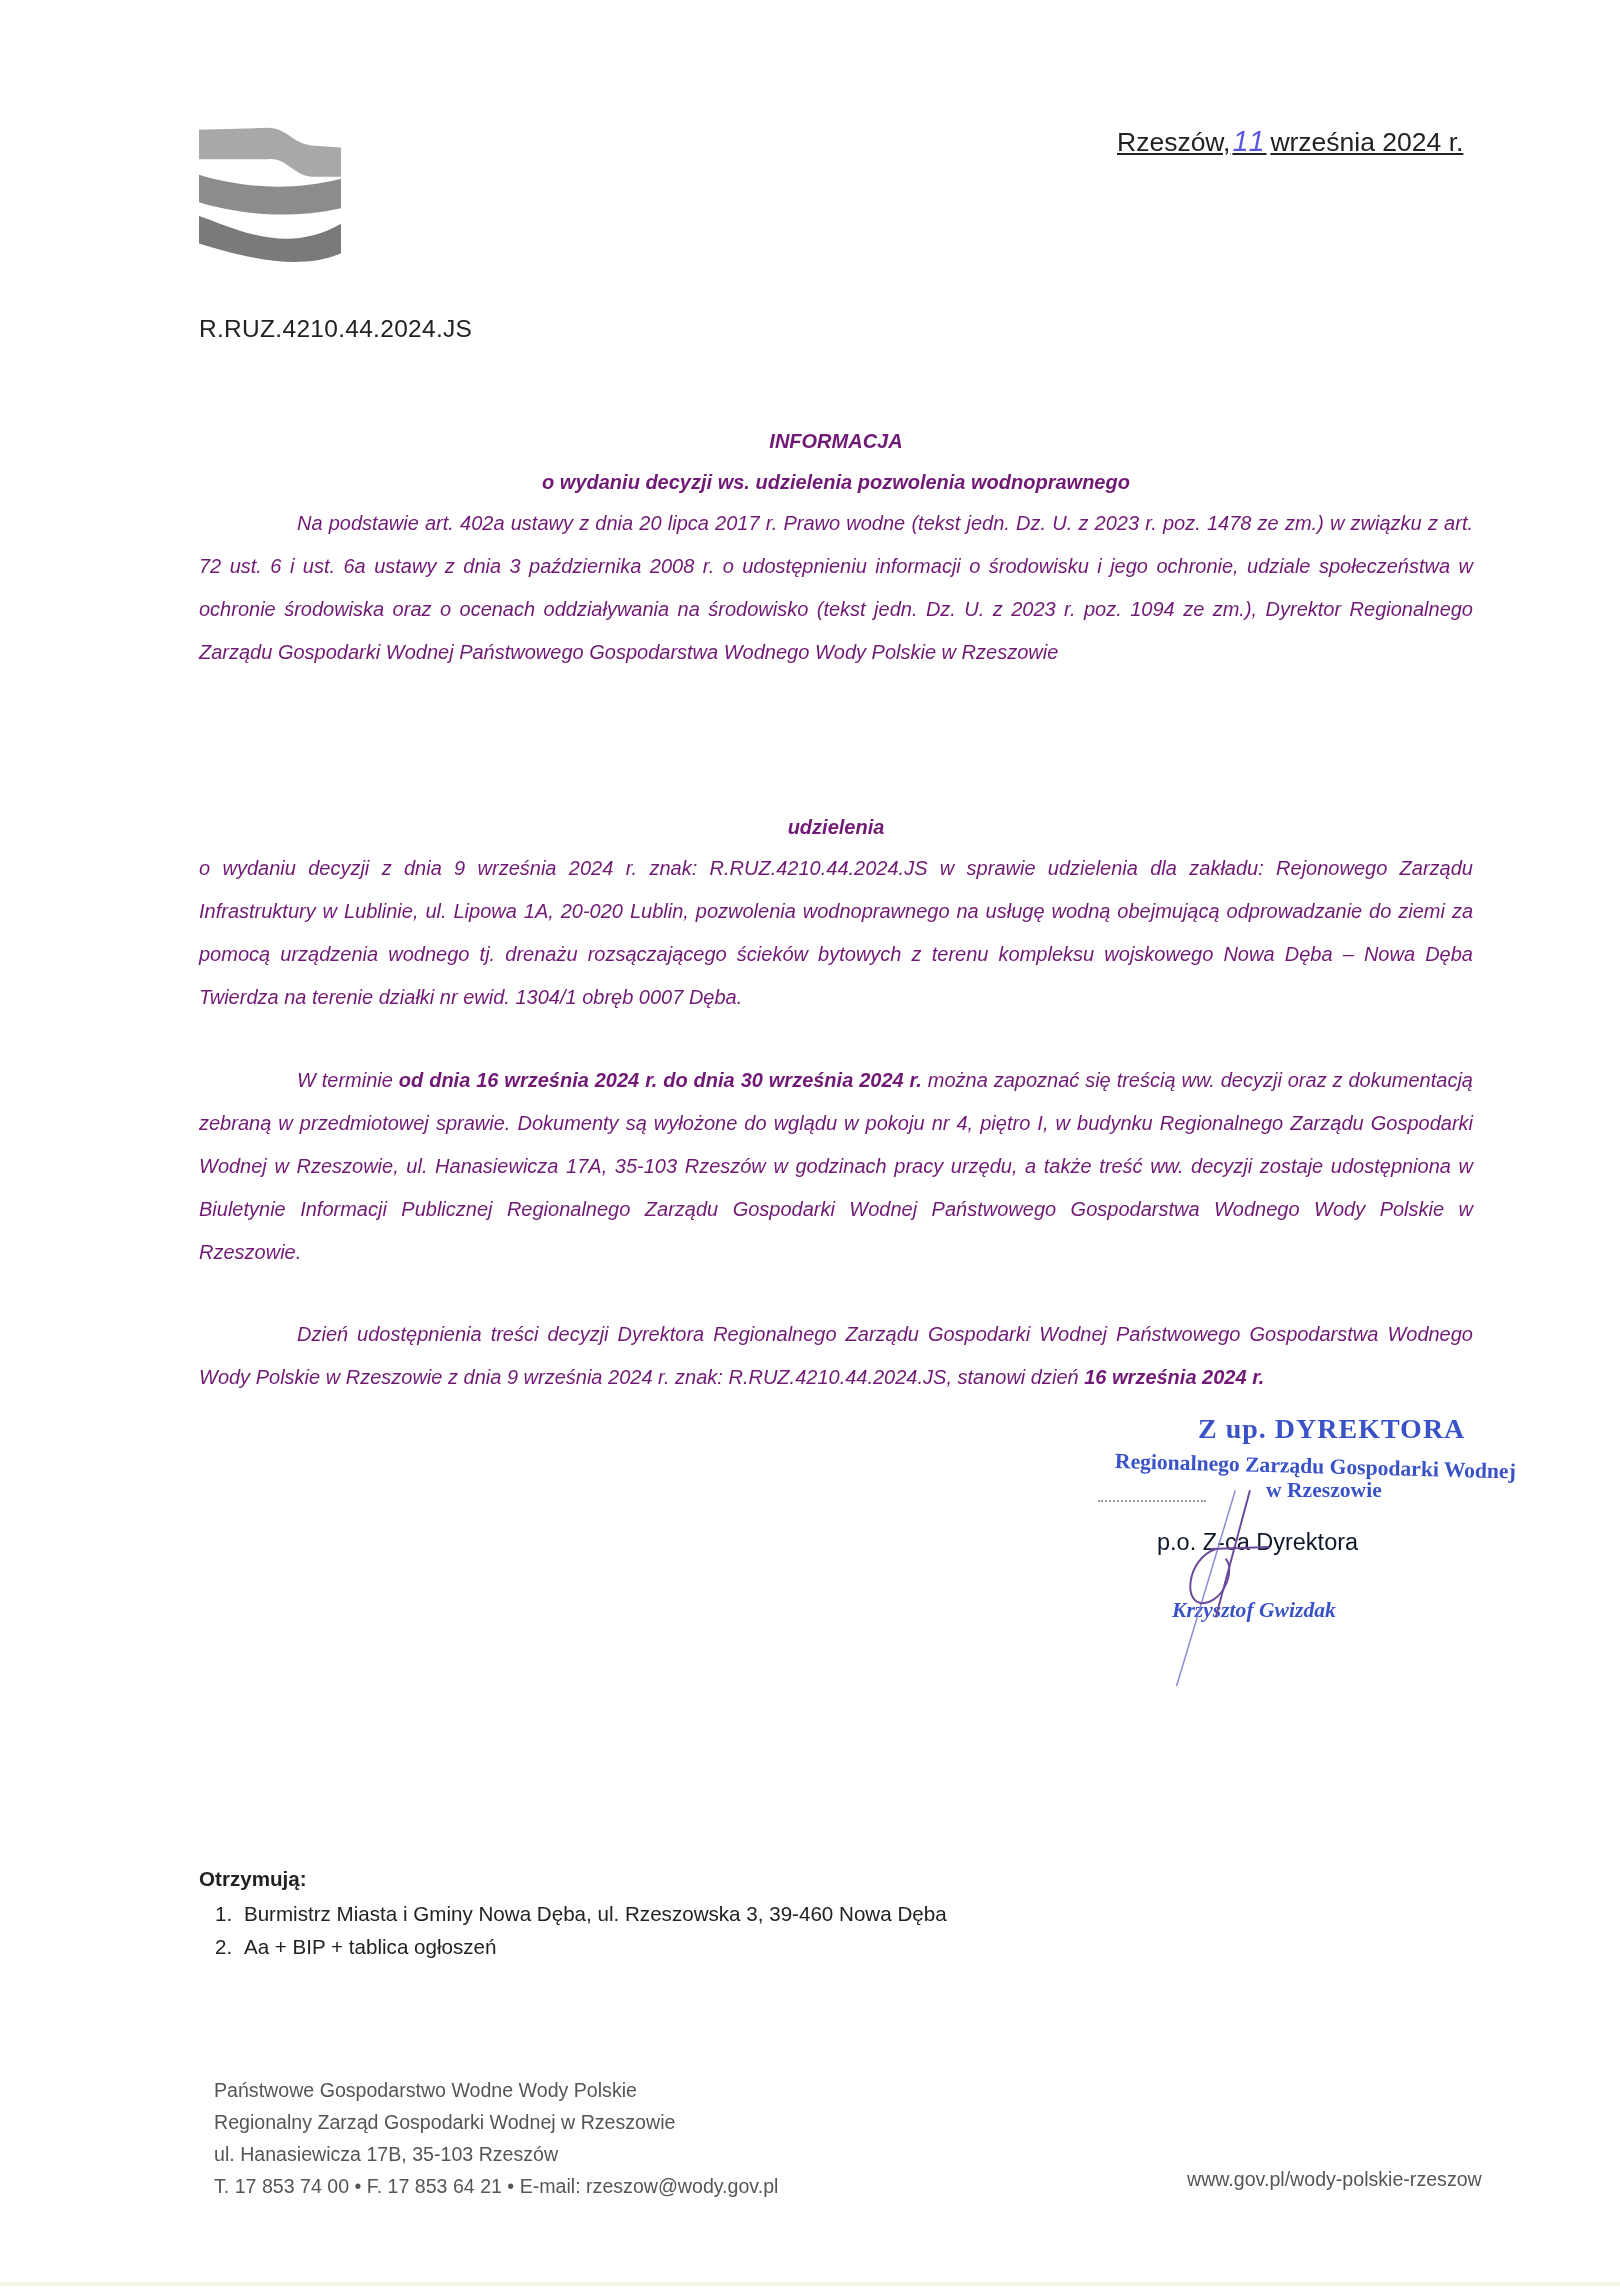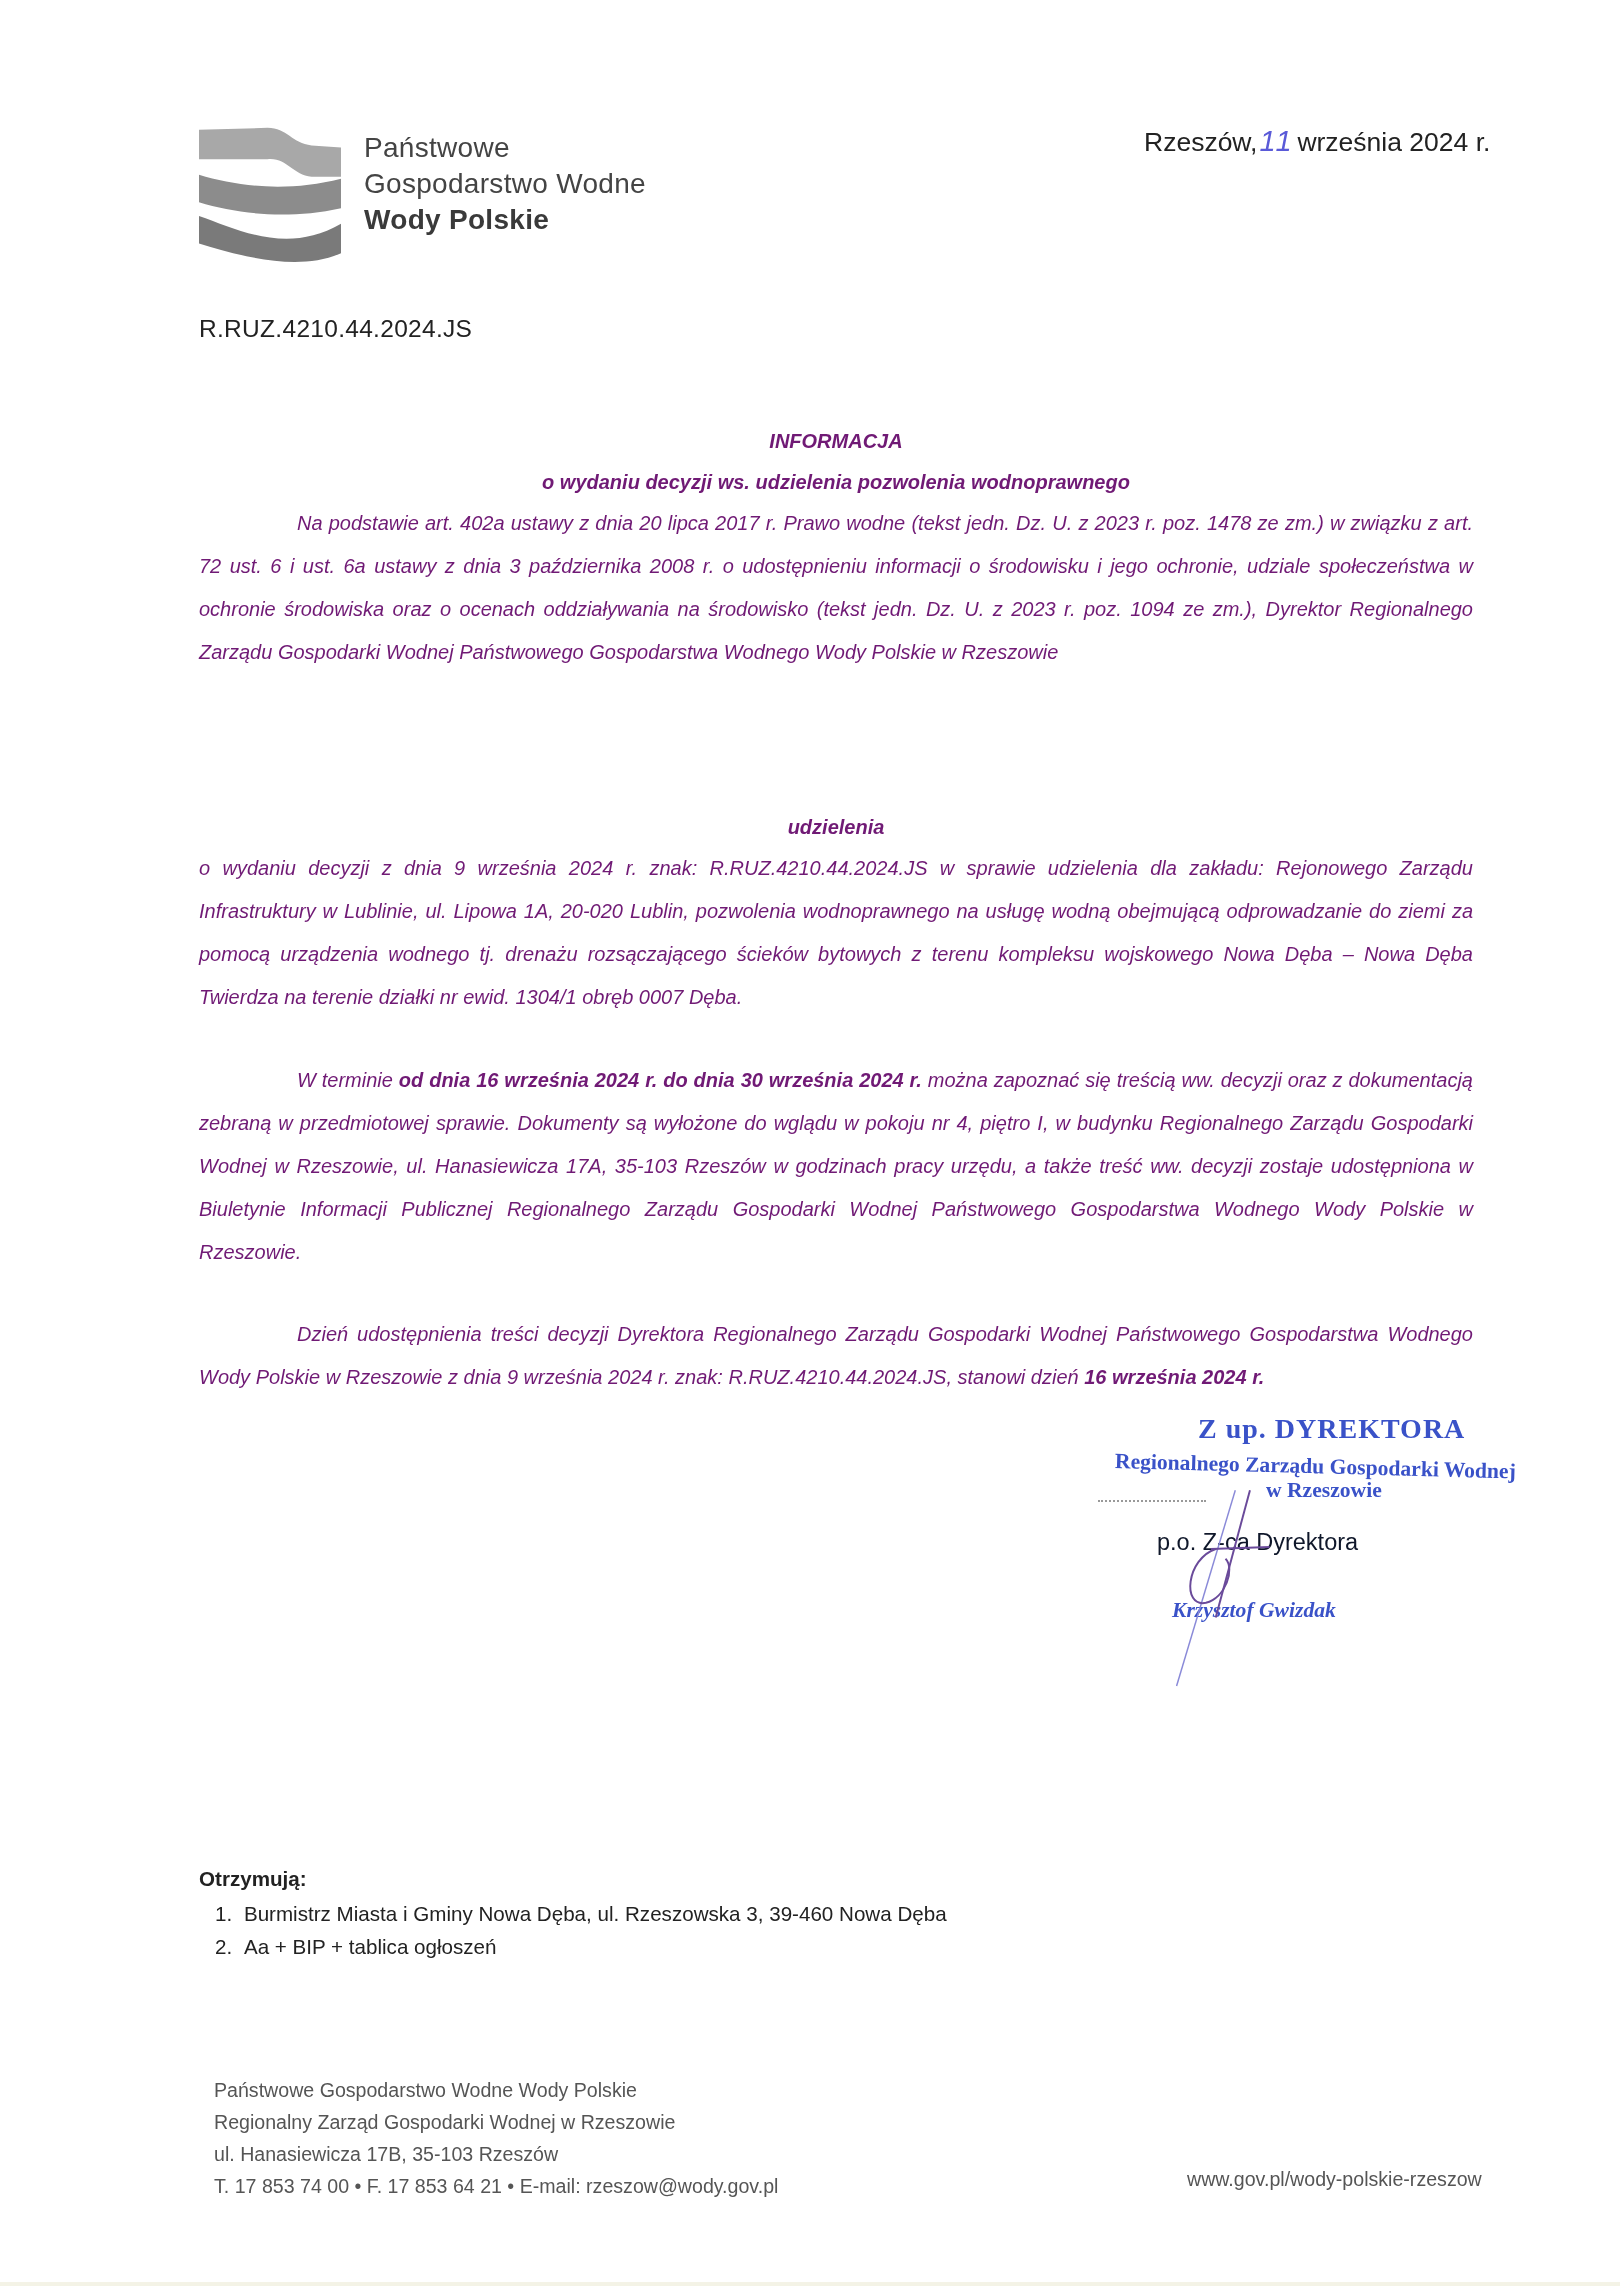--- a/index.html
+++ b/index.html
@@ -6,21 +6,21 @@
   body { width:1620px; height:2292px; position:relative; overflow:hidden;
          font-family:"Liberation Sans", sans-serif; color:#1a1a1a; }
   .abs { position:absolute; }
 
   
   .logo { left:199px; top:118px; width:510px; height:147px; }
   .logo-mark { position:absolute; left:0; top:0; width:142px; height:145px; }
   .logo-text { position:absolute; left:165px; top:11.8px; color:#444; font-size:28px; line-height:36px; letter-spacing:0.3px; }
   .logo-text .bold { font-weight:bold; color:#3a3a3a; }
 
-  .date { left:1144px; top:125px; font-size:26.5px; color:#222; white-space:nowrap; }
+  .date { left:1117px; top:125px; font-size:26.5px; color:#222; white-space:nowrap;text-decoration:underline; }
   .date .hand { color:#5a5ad8; font-style:italic; font-size:29px; margin:0 3.9px 0 2px; letter-spacing:2px; }
 
   .ref { left:199px; top:315px; font-size:24.5px; color:#222; letter-spacing:0.3px; }
 
   .body { left:199px; width:1274px; font-size:20px; line-height:43px; text-align:justify; color:#701a75;font-style:italic; }
   .center { text-align:center; font-weight:bold; }
   .title1 { top:420px; }
   .title2 { top:461px; }
   .para1 { top:502px; }
   .informuje { top:806px; }
@@ -51,25 +51,20 @@
 </style>
 </head>
 <body>
 
 <div class="abs logo">
   <svg class="logo-mark" viewBox="0 0 145 148">
     <path d="M0 12 L70 10 C90 10 95 26 115 28 L145 30 L145 60 L115 60 C95 58 90 40 70 42 L0 42 Z" fill="#a8a8a8"></path>
     <path d="M0 58 C40 70 90 76 145 62 L145 92 C90 104 40 98 0 86 Z" fill="#8c8c8c"></path>
     <path d="M0 100 C40 114 90 140 145 108 L145 138 C100 158 40 140 0 128 Z" fill="#7a7a7a"></path>
   </svg>
-  <div class="logo-text">
-    <div>Państwowe</div>
-    <div>Gospodarstwo Wodne</div>
-    <div class="bold">Wody Polskie</div>
-  </div>
 </div>
 
 <div class="abs date">
   <span>Rzeszów,</span><span class="hand">11</span><span>września 2024 r.</span>
 </div>
 
 <div class="abs ref">R.RUZ.4210.44.2024.JS</div>
 
 <div class="abs body center title1">INFORMACJA</div>
 <div class="abs body center title2">o wydaniu decyzji ws. udzielenia pozwolenia wodnoprawnego</div>

